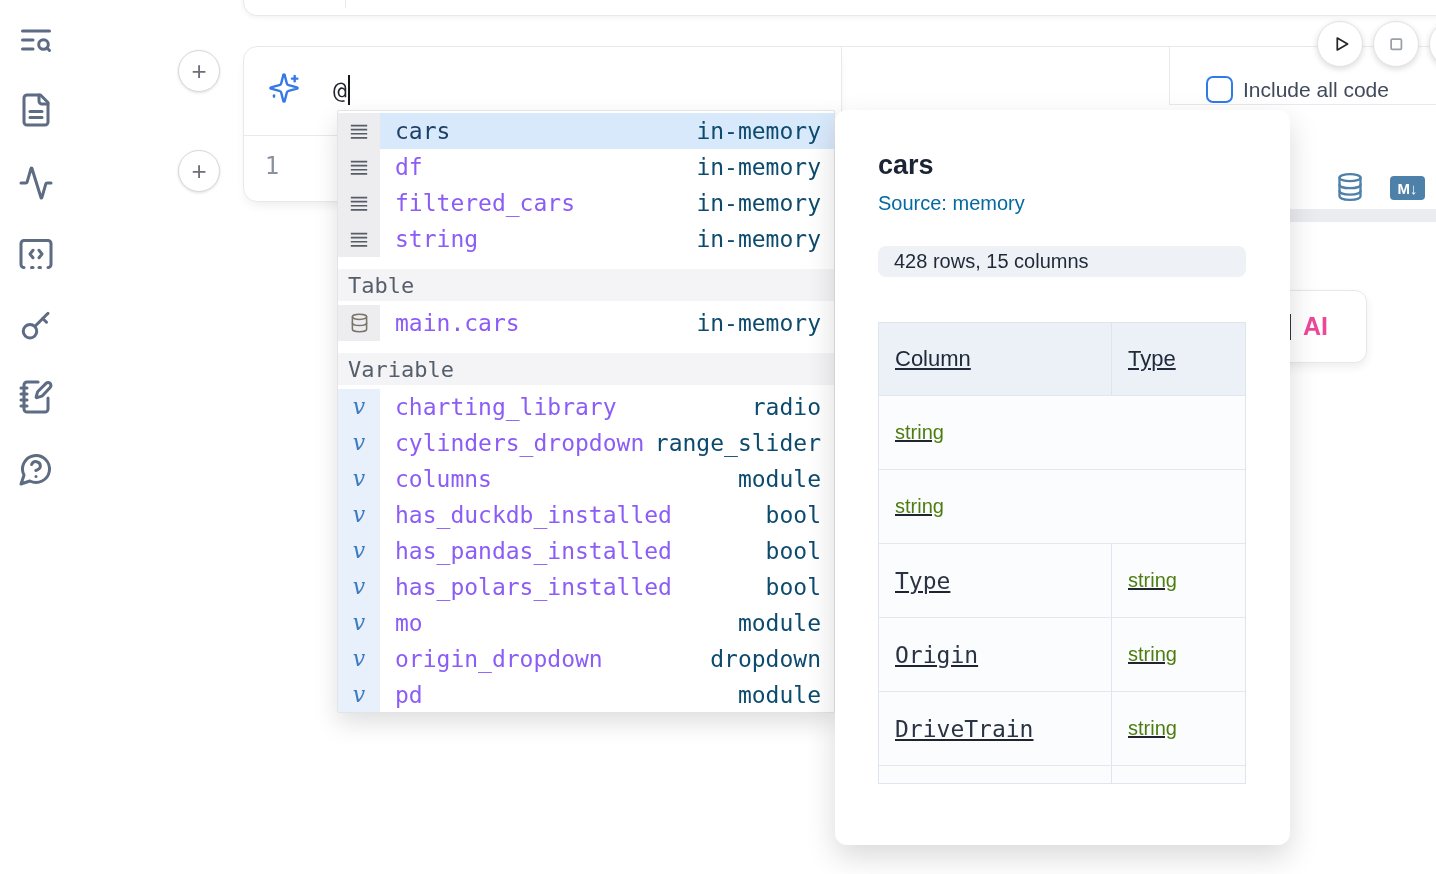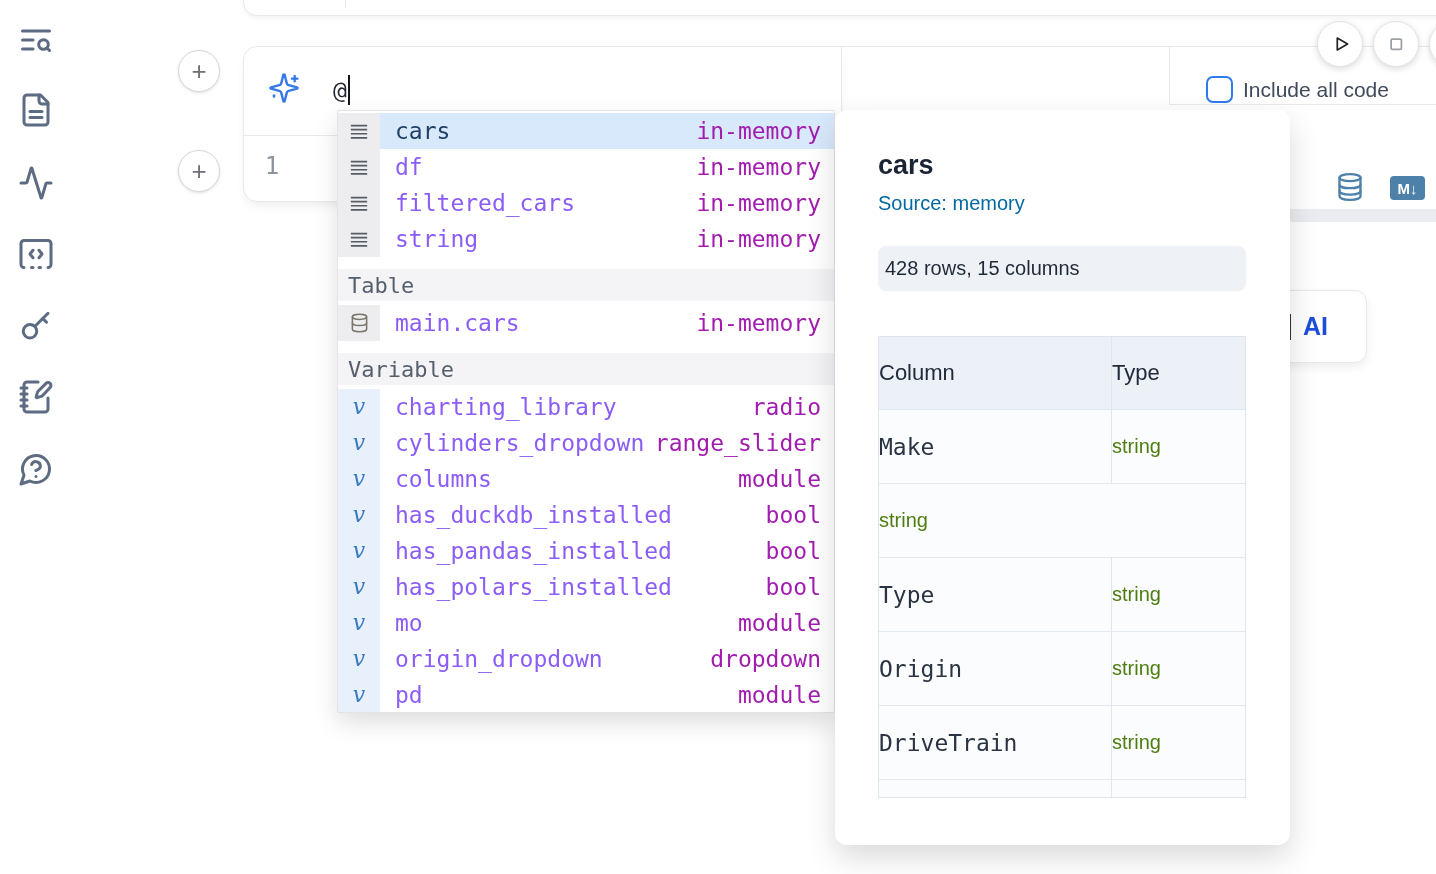--- a/index.html
+++ b/index.html
@@ -57,55 +57,55 @@
   .db-big{position:absolute;left:1336px;top:171px;width:28px;height:32px;z-index:6;}
   .db-big svg{width:28px;height:32px;stroke:#4d81aa;stroke-width:2;fill:none;stroke-linecap:round;}
   .md-badge{position:absolute;left:1390px;top:176px;width:35px;height:24px;background:#4d81aa;
             border-radius:4px;color:#fff;font-size:15px;font-weight:bold;
             display:flex;align-items:center;justify-content:center;z-index:6;}
   .ai-btn{position:absolute;left:1045px;top:290px;width:322px;height:73px;background:#fff;
           border:1px solid #e8e8ec;border-radius:12px;box-shadow:0 4px 10px rgba(0,0,0,.07);
           display:flex;align-items:center;justify-content:flex-end;padding-right:38px;
           box-sizing:border-box;z-index:5;}
   .ai-btn .frag{width:3px;height:26px;background:#2e3644;margin-right:12px;}
-  .ai-btn .lbl{font-size:25px;font-weight:600;color:#1d4ed8;}
+  .ai-btn .lbl{font-size:25px;font-weight:600;color:#ec4899;}
 
   
   .dropdown{position:absolute;left:337px;top:110px;width:498px;height:603px;background:#fff;
             border:1px solid #e3e3e8;box-sizing:border-box;border-radius:2px;
             box-shadow:0 10px 25px rgba(0,0,0,.13);overflow:hidden;z-index:30;
             font-family:"DejaVu Sans Mono",monospace;padding-top:2px;}
   .dd-header{height:32px;background:#f4f4f6;color:#555e6b;font-size:22px;display:flex;
              align-items:center;padding-left:10px;margin-bottom:4px;}
   .dd-section + .dd-section .dd-header{margin-top:12px;}
   .dd-item{height:36px;display:flex;align-items:stretch;}
   .dd-gutter{width:42px;flex:0 0 42px;display:flex;align-items:center;justify-content:center;
              background:#ededef;}
   .dd-gutter.var{background:#e7f0fb;}
   .dd-content{flex:1;display:flex;align-items:center;padding-left:15px;padding-right:13px;}
   .dd-item.selected .dd-content{background:#d9e9fc;}
   .dd-name{font-size:23px;color:#8b5cf6;white-space:pre;flex-shrink:0;}
   .dd-item.selected .dd-name{color:#1e3f66;}
-  .dd-detail{margin-left:auto;font-size:23px;color:#a21caf;white-space:pre;flex-shrink:0;}
+  .dd-detail{margin-left:auto;font-size:23px;color:#0c4a6e;white-space:pre;flex-shrink:0;}
   .rows-icon svg{width:20px;height:17px;stroke:#565d68;stroke-width:1.8;fill:none;}
   .db-small svg{width:19px;height:21px;stroke:#7a756c;stroke-width:1.6;fill:none;stroke-linecap:round;}
   .vsym{font-family:"DejaVu Serif",serif;font-style:italic;font-size:22px;color:#3c7bc0;line-height:1;}
 
   
   .preview{position:absolute;left:835px;top:110px;width:455px;height:735px;background:#fff;
            border-radius:12px;box-shadow:0 12px 30px rgba(0,0,0,.15);z-index:40;
            box-sizing:border-box;padding:0 44px 0 43px;overflow:hidden;}
   .pv-title{margin-top:40px;font-size:27px;font-weight:bold;color:#1b2435;}
   .pv-source{margin-top:11px;font-size:20px;color:#0369a1;}
-  .pv-badge{margin-top:31px;height:45px;background:#eef1f6;border-radius:8px;display:flex;
-            align-items:center;padding-left:7px;font-size:20px;color:#1f2938;}
+  .pv-badge{margin-top:31px;height:31px;background:#eef1f6;border-radius:8px;display:flex;
+            align-items:center;padding-left:16px;font-size:20px;color:#1f2938;}
   .pv-table{margin-top:45px;border:1px solid #dfe5ee;height:462px;overflow:hidden;box-sizing:border-box;}
   .pv-tr{display:flex;height:74px;background:#fbfcfe;border-top:1px solid #e2e8f0;box-sizing:border-box;}
   .pv-tr.head{height:72px;background:#ecf1f7;border-top:none;}
-  .pv-td{display:flex;align-items:center;box-sizing:border-box;}
+  .pv-td{display:flex;align-items:center;padding-left:16px;box-sizing:border-box;text-decoration:underline;}
   .pv-col1{width:233px;flex:0 0 233px;border-right:1px solid #dfe5ee;}
   .pv-col2{flex:1;}
   .pv-tr.head .pv-td{font-size:22px;color:#202a3a;}
   .pv-name{font-family:"DejaVu Sans Mono",monospace;font-size:23px;color:#2a3342;}
   .pv-type{font-size:20px;color:#4d7c0f;}
 </style>
 </head>
 <body>
 
 <div id="stage">
@@ -384,23 +384,20 @@
   <div class="preview">
     <div class="pv-title">cars</div>
     <div class="pv-source">Source: memory</div>
     <div class="pv-badge">428 rows, 15 columns</div>
     <div class="pv-table" id="pv-table">
       <div class="pv-tr head">
         <div class="pv-td pv-col1">Column</div>
         <div class="pv-td pv-col2">Type</div>
       </div>
     <div class="pv-tr">
-          <div class="pv-td pv-col1">
-            <span class="pv-name">Make</span>
-          </div>
           <div class="pv-td pv-col2">
             <span class="pv-type">string</span>
           </div>
         </div>
         <div class="pv-tr">
           <div class="pv-td pv-col2">
             <span class="pv-type">string</span>
           </div>
         </div>
         <div class="pv-tr">

